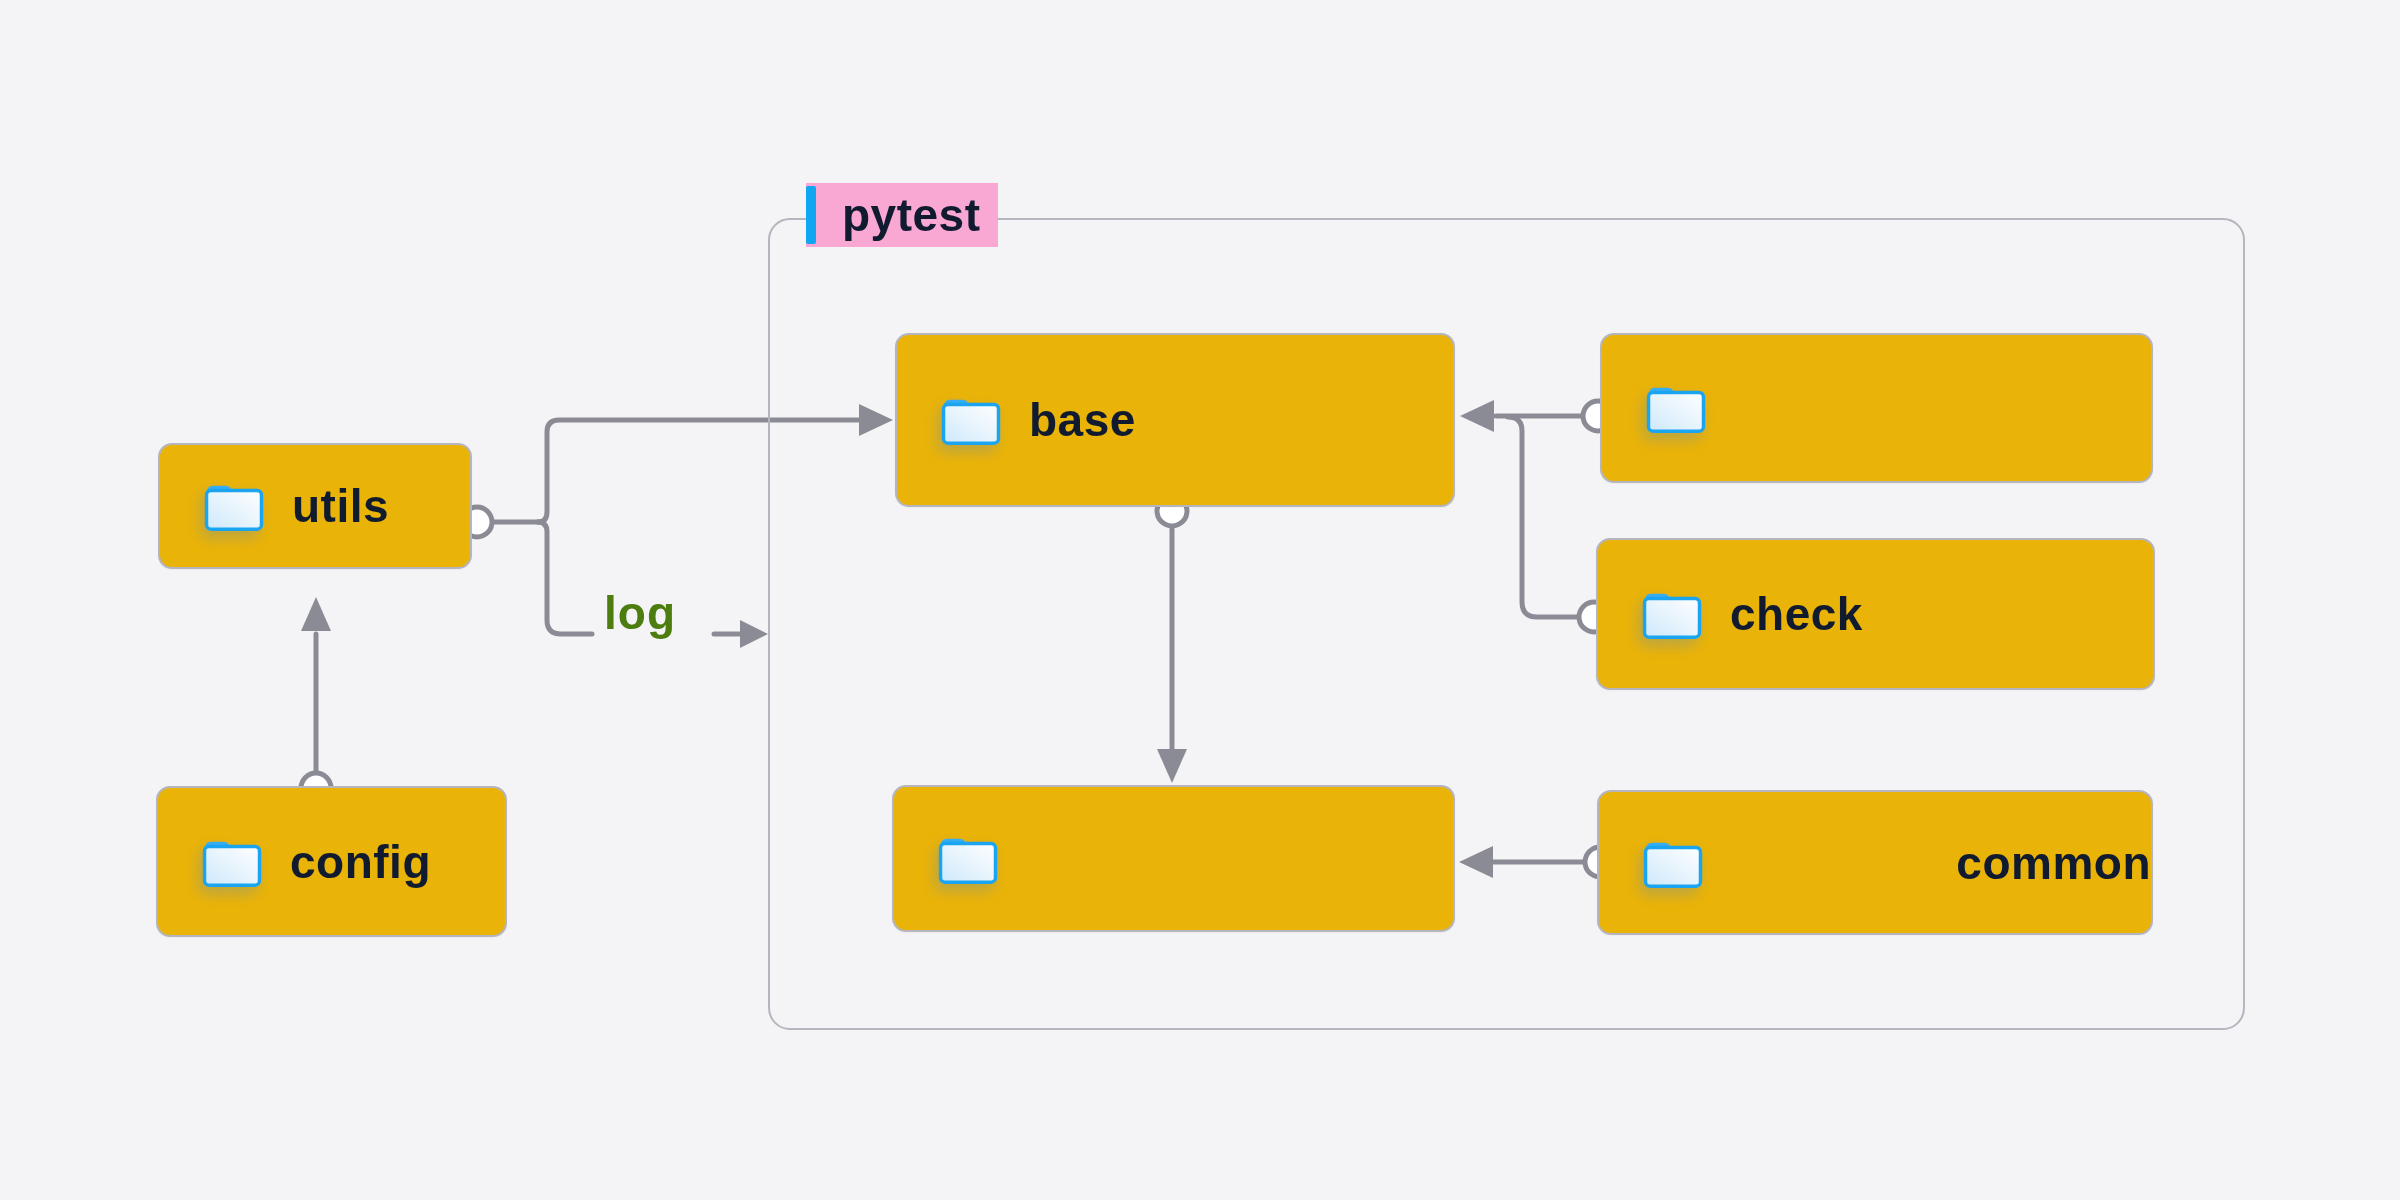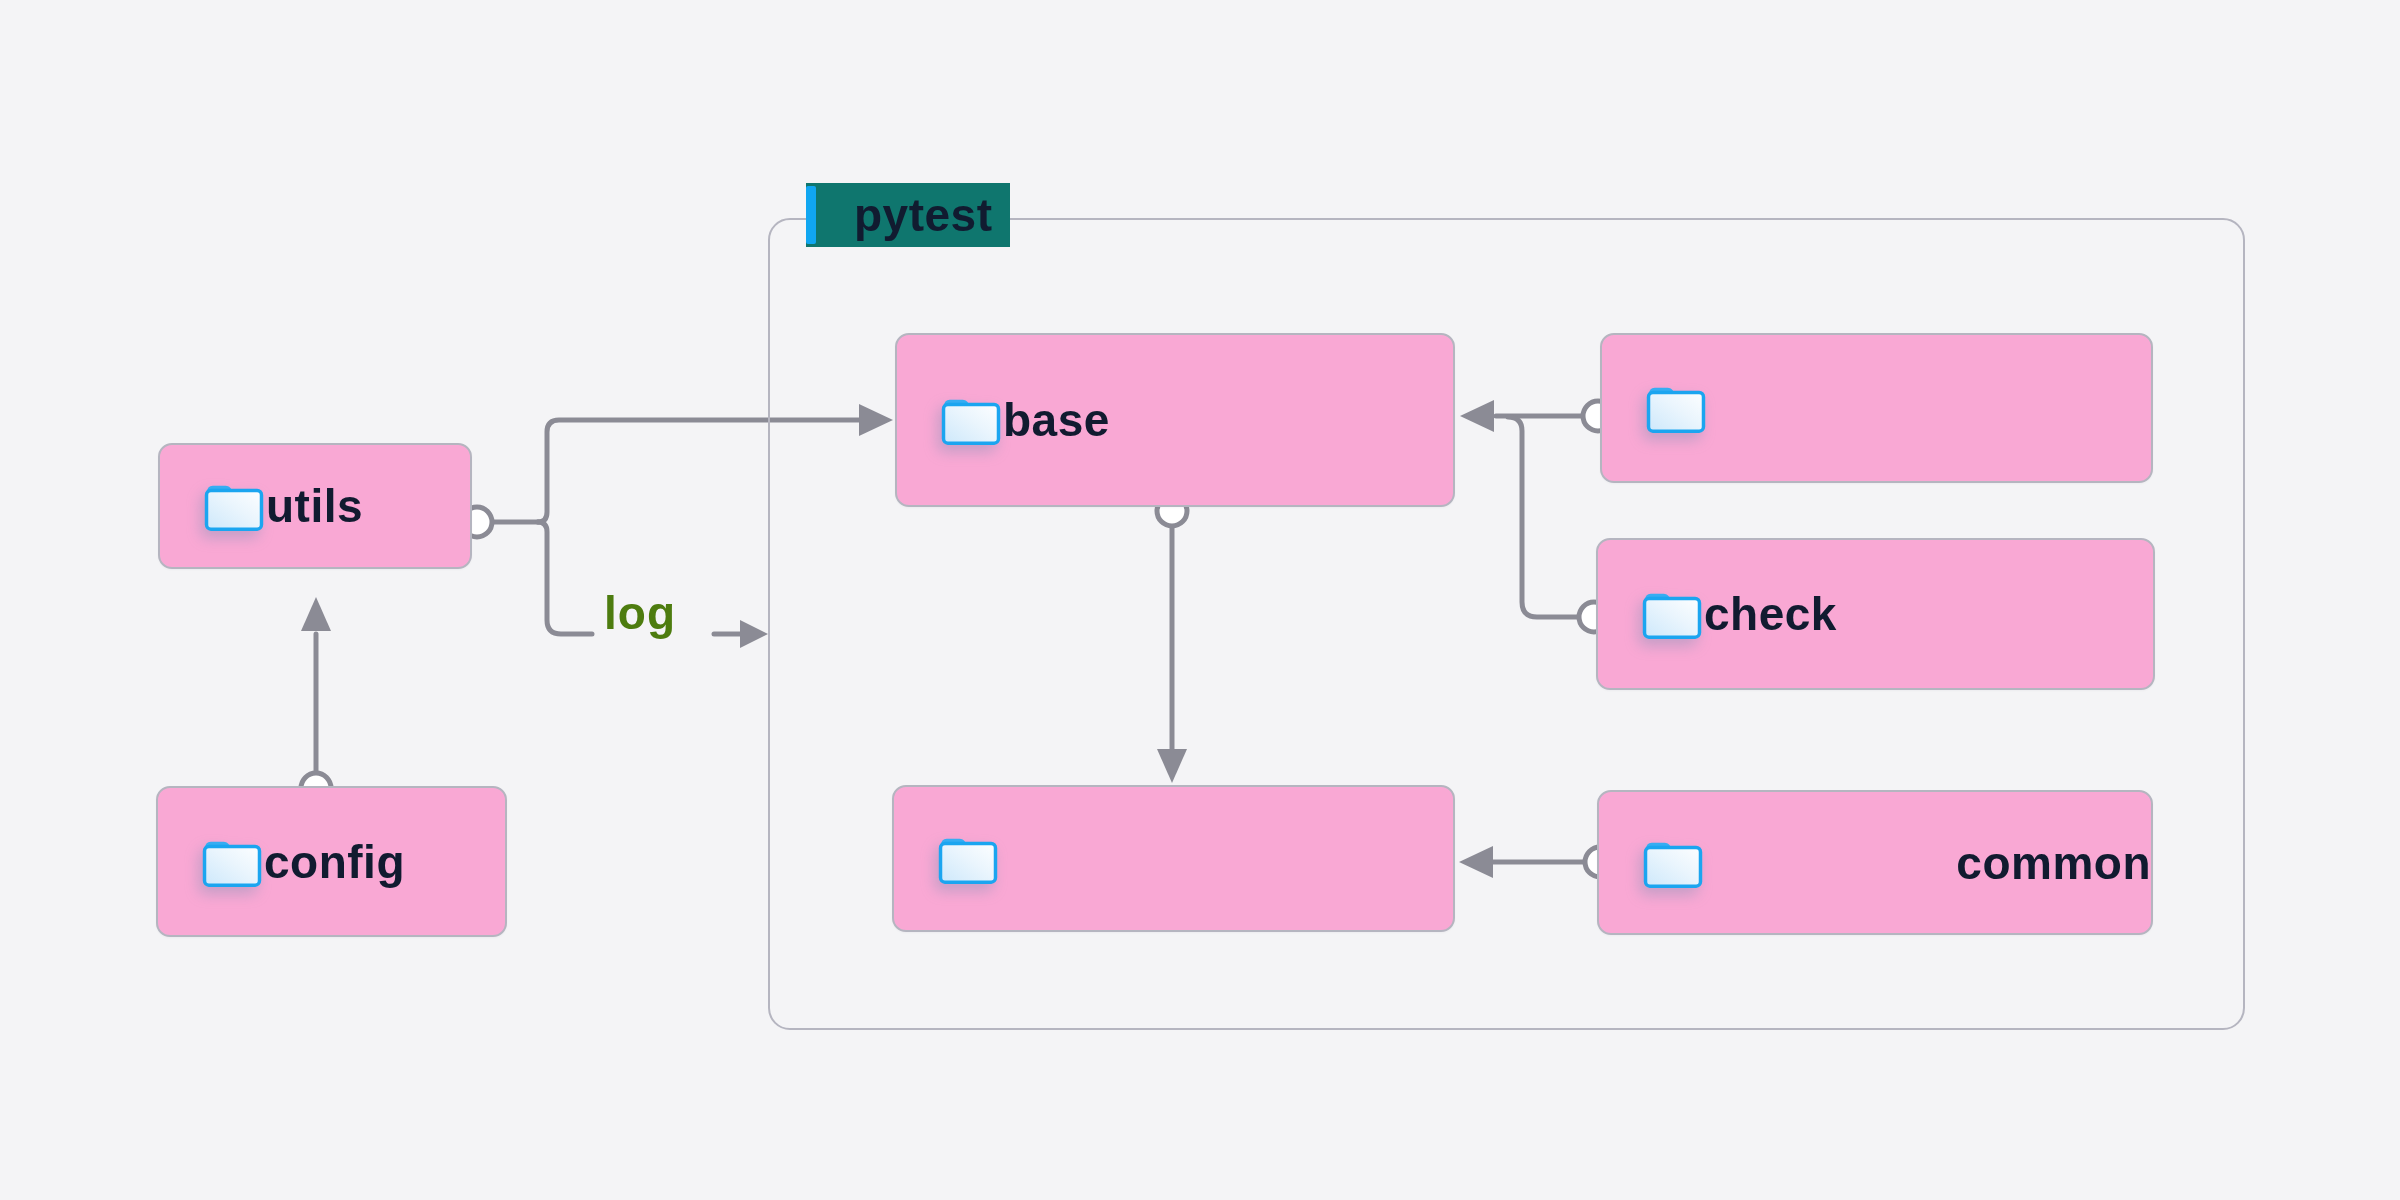--- a/index.html
+++ b/index.html
@@ -50,44 +50,45 @@
     border-radius: 22px;
     box-sizing: border-box;
   }
   .container-label {
     position: absolute;
     left: 806px;
     top: 183px;
     height: 64px;
     display: flex;
     align-items: center;
-    gap: 38px;
-    background: #0f766e;
+    gap: 26px;
+    background: #f9a8d4;
     padding-right: 18px;
   }
   .accent-bar {
     width: 10px;
     height: 58px;
     background: #10a6f1;
     border-radius: 2px;
   }
   .container-label-text {
     font-size: 46px;
     font-weight: 700;
     color: #111b30;
     letter-spacing: 0.5px;
   }
 
   
   .node {
     position: absolute;
     display: flex;
     align-items: center;
+    gap: 26px;
     padding-left: 42px;
-    background: #f9a8d4;
+    background: #eab308;
     border: 2.5px solid #b5b5c0;
     border-radius: 14px;
     box-sizing: border-box;
     box-shadow: 0 1px 2px rgba(40,50,80,0.04);
   }
   .node-label {
     font-size: 46px;
     font-weight: 700;
     color: #111b30;
     letter-spacing: 0.5px;

